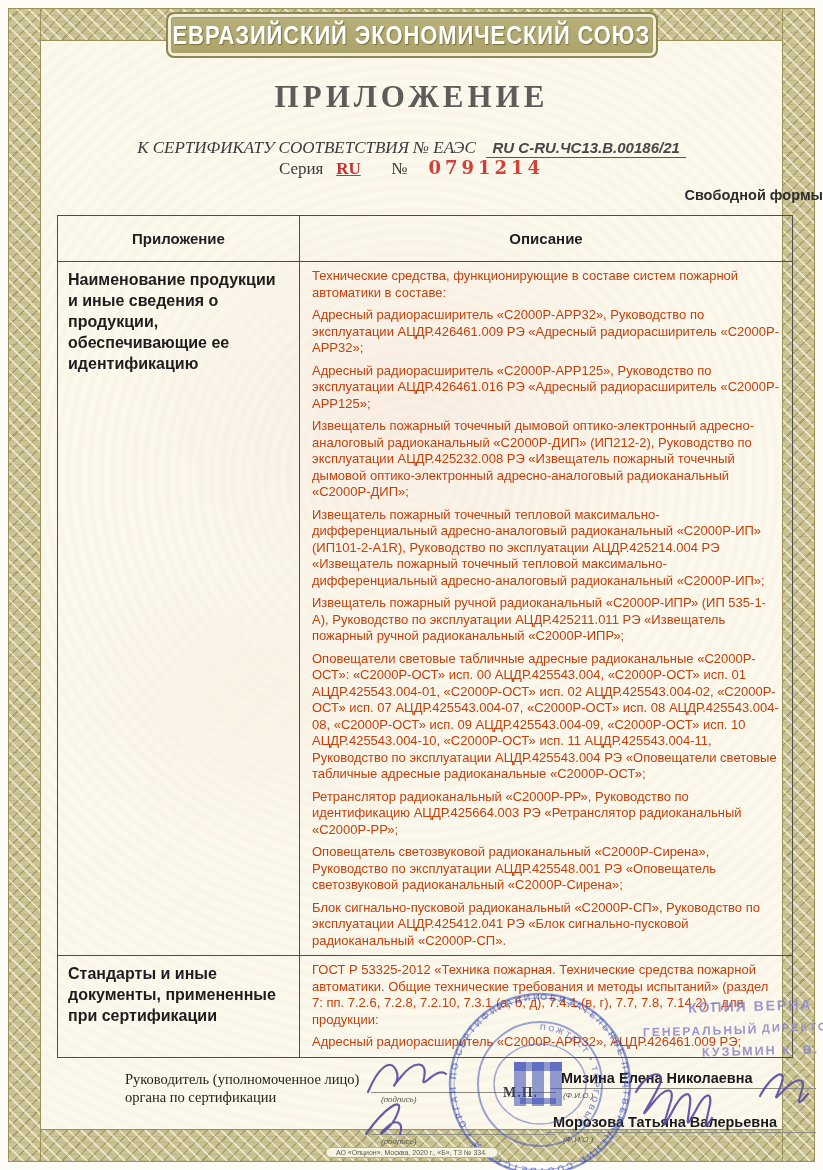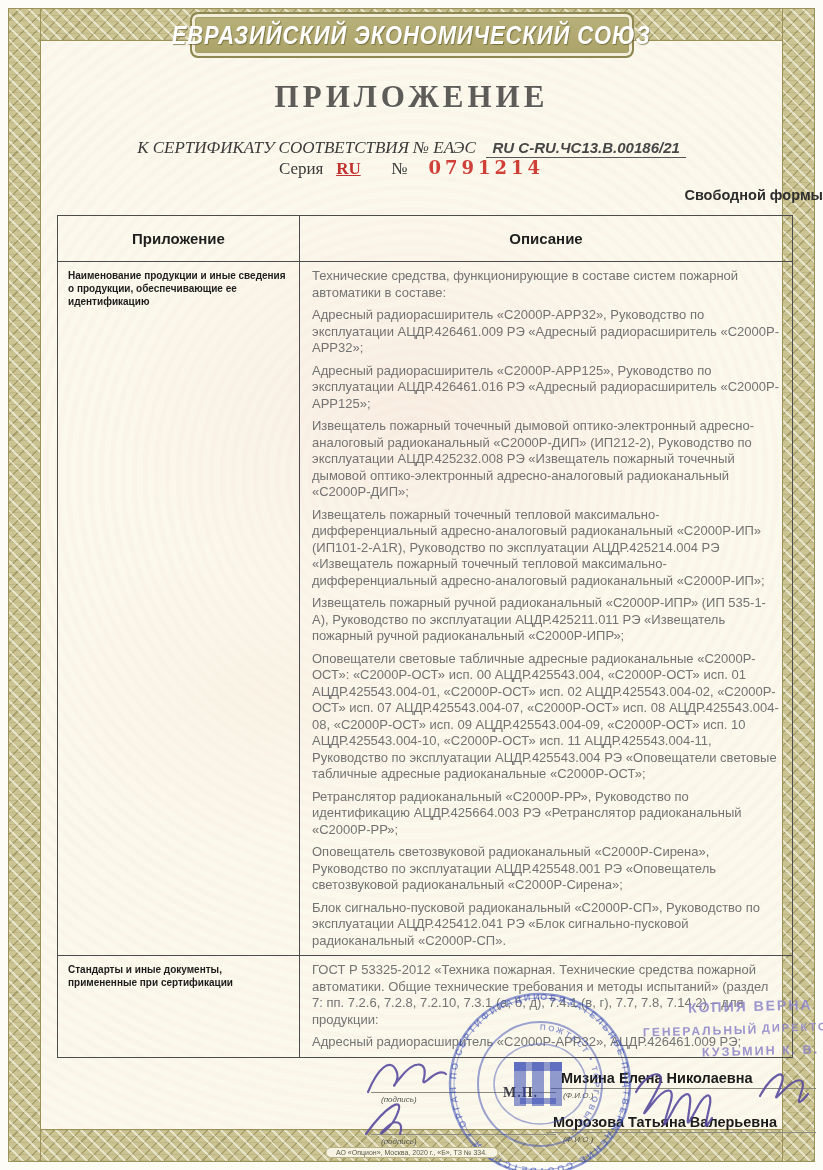--- a/index.html
+++ b/index.html
@@ -29,25 +29,25 @@
     position:absolute; left:41px; top:41px; right:41px; bottom:41px;
     background:
       radial-gradient(ellipse 420px 300px at 50% 34%, rgba(236,176,170,.14), transparent 70%),
       radial-gradient(ellipse 300px 220px at 30% 60%, rgba(240,200,180,.10), transparent 70%),
       repeating-radial-gradient(circle at 50% 40%, rgba(225,160,150,.035) 0 5px, transparent 5px 11px),
       #fbf8ec;
   }
   
   .banner {
     position:absolute; left:50%; top:12px; transform:translateX(-50%);
-    width:444px; height:46px;
+    width:492px; height:46px;
     background:linear-gradient(#b9b17c,#aaa267);
     border:2px solid #8f8752; border-radius:8px;
     box-shadow:inset 0 0 0 3px #f2eed9, inset 0 0 0 4px #a79f68;
-    display:flex; align-items:center; justify-content:center;font-style:italic;
+    display:flex; align-items:center; justify-content:center;
   }
   .banner span {
     color:#ffffff; font-weight:bold; font-size:25px; letter-spacing:1px;
     transform:scaleX(.88); white-space:nowrap;
     text-shadow:1px 1px 1px rgba(90,85,40,.65);
   }
   
   .serif { font-family:"Liberation Serif","DejaVu Serif",serif; }
   .doc-title {
     position:absolute; left:0; right:0; top:79px; text-align:center;
@@ -86,23 +86,23 @@
   table.cert th, table.cert td {
     border:1.5px solid #4c4c4c;
     vertical-align:top;
   }
   table.cert th {
     height:46px; font-size:15px; font-weight:bold; color:#1f1f1f;
     text-align:center; vertical-align:middle;
   }
   td.cell-label {
     width:242px; padding:7px 10px;
-    font-size:10px; font-weight:bold; line-height:1.32; color:#1d1d1d;
-  }
-  td.cell-desc { padding:6px 10px 6px 12px; font-size:13px; line-height:1.27; color:#737373; }
+    font-size:16px; font-weight:bold; line-height:1.32; color:#1d1d1d;
+  }
+  td.cell-desc { padding:6px 10px 6px 12px; font-size:13px; line-height:1.27; color:#c2410c; }
   td.cell-desc p { margin:0 0 6px 0; }
   td.cell-desc p:last-child { margin-bottom:0; }
   
   .sig-area { position:absolute; left:41px; right:41px; top:1052px; height:100px; }
   .sig-label {
     position:absolute; font-family:"Liberation Serif","DejaVu Serif",serif;
     font-size:14.5px; color:#24241f; line-height:1.25;
   }
   .sig-line { position:absolute; border-bottom:1px solid #8b8b80; }
   .sig-caption {
@@ -182,20 +182,21 @@
       <td class="cell-label">Стандарты и иные документы, примененные при сертификации</td>
       <td class="cell-desc">
           <p>ГОСТ Р 53325-2012 «Техника пожарная. Технические средства пожарной автоматики. Общие технические требования и методы испытаний» (раздел 7: пп. 7.2.6, 7.2.8, 7.2.10, 7.3.1 (а, б, д), 7.4.1 (в, г), 7.7, 7.8, 7.14.2) – для продукции:</p>
           <p>Адресный радиорасширитель «С2000Р-АРР32», АЦДР.426461.009 РЭ;</p>
         </td>
     </tr>
   </tbody>
 </table>
 
 <div class="sig-area">
+  <div class="sig-label" style="left:84px; top:18px; width:250px;">Руководитель (уполномоченное лицо) органа по сертификации</div>
   <div class="sig-line" style="left:330px; top:40px; width:185px;"></div>
   <div class="sig-caption" style="left:340px; top:43px; width:80px;">(подпись)</div>
   <div class="sig-name" style="left:520px; top:18px;">Мизина Елена Николаевна</div>
   <div class="sig-line" style="left:510px; top:36px; width:265px;"></div>
   <div class="sig-caption" style="left:522px; top:39px; width:80px;">(Ф.И.О.)</div>
 
   <div class="sig-label" style="left:84px; top:60px; width:270px;">
   </div>
   <div class="sig-line" style="left:330px; top:82px; width:185px;"></div>
   <div class="sig-caption" style="left:340px; top:85px; width:80px;">(подпись)</div>

